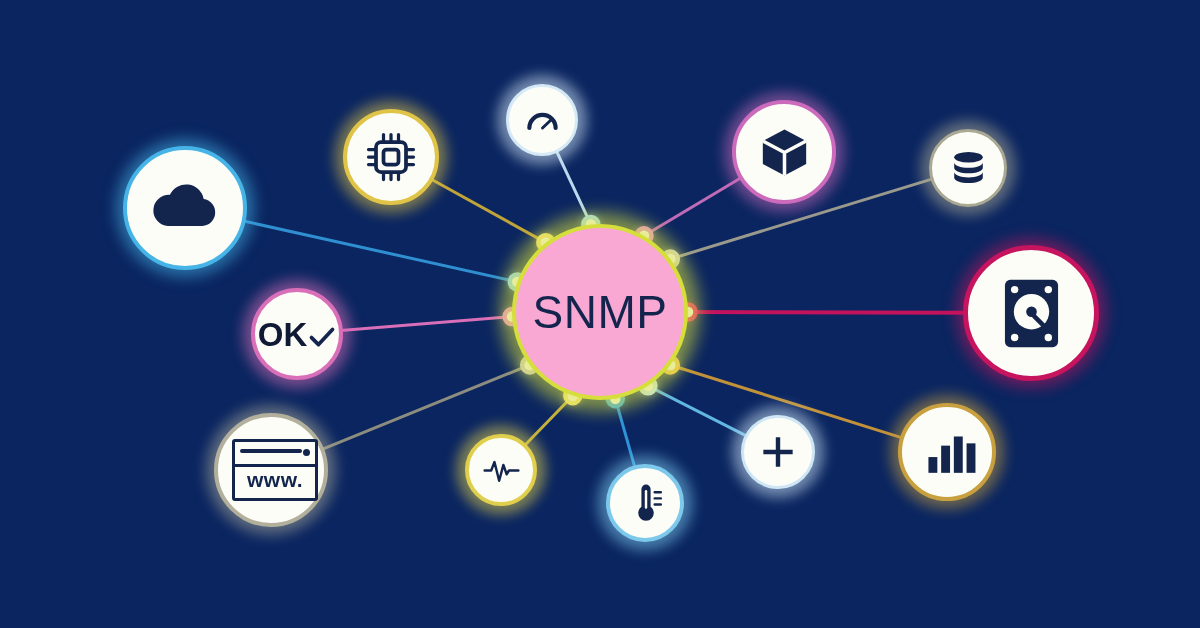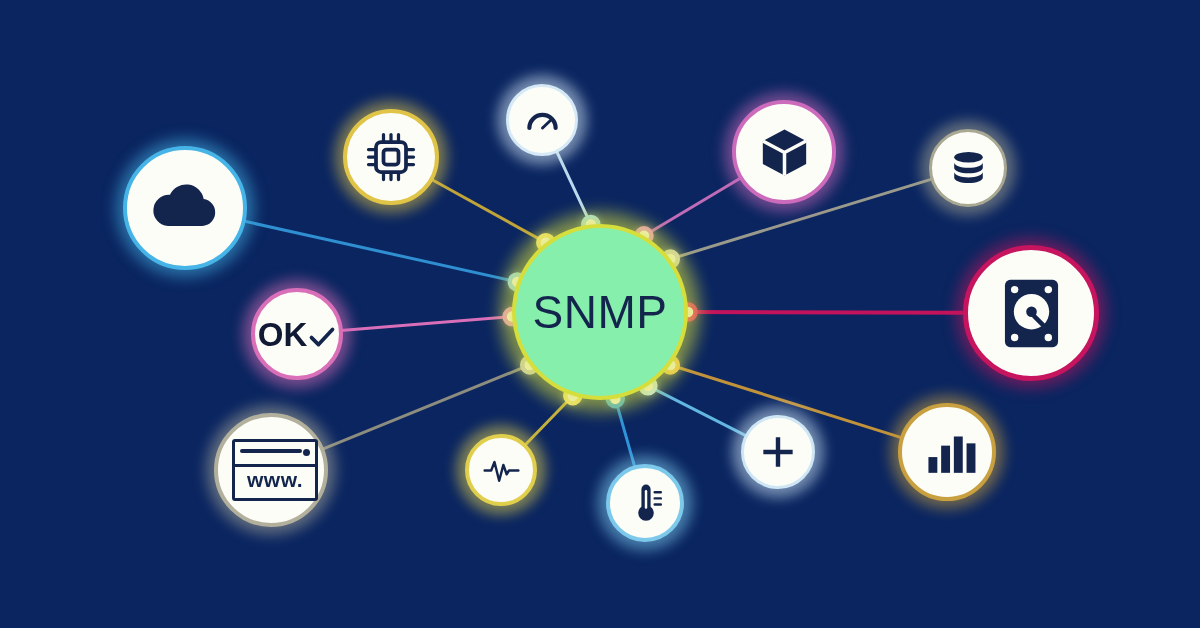--- a/index.html
+++ b/index.html
@@ -241,17 +241,17 @@
       <div style="position: absolute; left: 239px; top: 276px; width: 116px; height: 116px; border-radius: 50%; background: radial-gradient(circle, rgba(217, 111, 184, 0.533) 58%, rgba(217, 111, 184, 0) 74%); filter: blur(6px); pointer-events: none;"></div>
       <div class="node-circle" style="left: 251px; top: 288px; width: 92px; height: 92px; border: 4px solid rgb(217, 111, 184);">
         <span style="display: flex; align-items: center; justify-content: center;">
           <span class="ok-text" style="font-size:33px;">OK</span>
           <svg class="icon-svg" width="28" height="28" viewBox="0 0 24 24" style="margin-left:1px;margin-top:5px;">
             <path d="M3 12.5l6 6L21 5.5" stroke="#14254d" stroke-width="3.2" fill="none" stroke-linecap="round" stroke-linejoin="round"></path>
           </svg>
         </span>
       </div>
       <div style="position: absolute; left: 496px; top: 208px; width: 208px; height: 208px; border-radius: 50%; background: radial-gradient(circle, rgba(214, 222, 60, 0.6) 60%, rgba(214, 222, 60, 0) 76%); filter: blur(7px); pointer-events: none;"></div>
-      <div class="hub" style="left: 512px; top: 224px; width: 176px; height: 176px; border: 4px solid rgb(214, 222, 60); background: #86efac;">
+      <div class="hub" style="left: 512px; top: 224px; width: 176px; height: 176px; border: 4px solid rgb(214, 222, 60); background: #f9a8d4;">
         <span class="hub-label" style="font-size: 46px; color: rgb(20, 37, 77);">SNMP</span>
       </div>
     </div>
 </div>
 
 </body></html>

